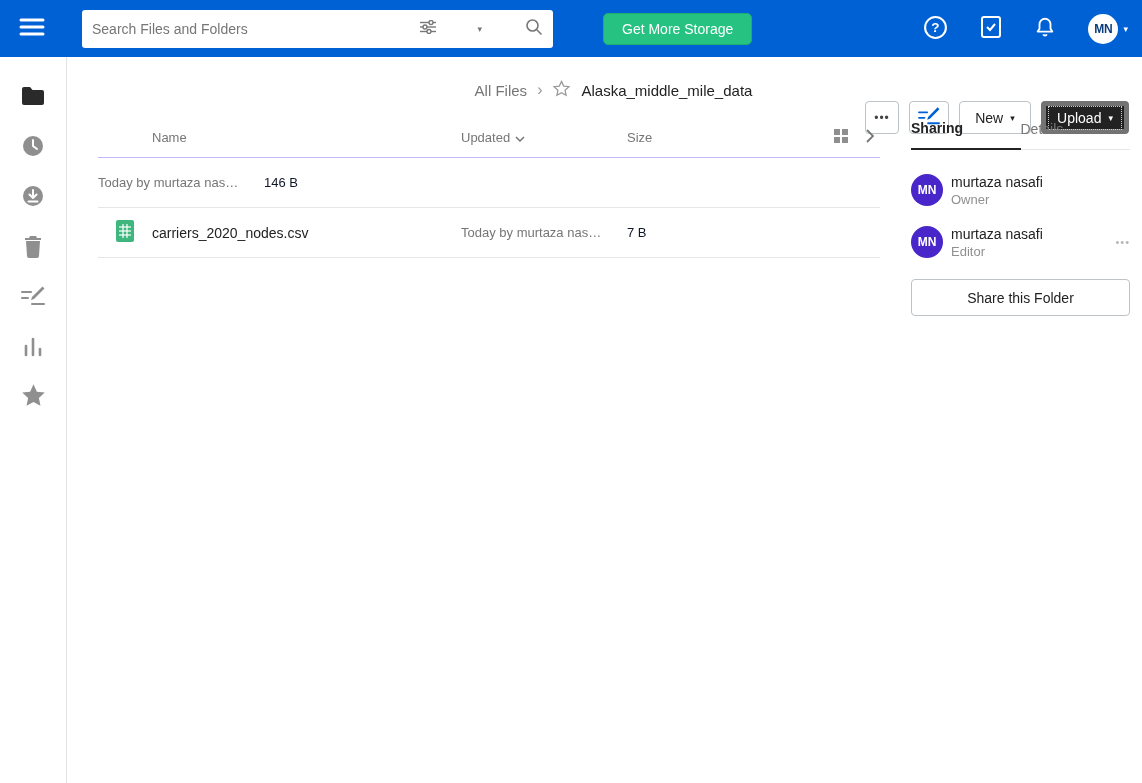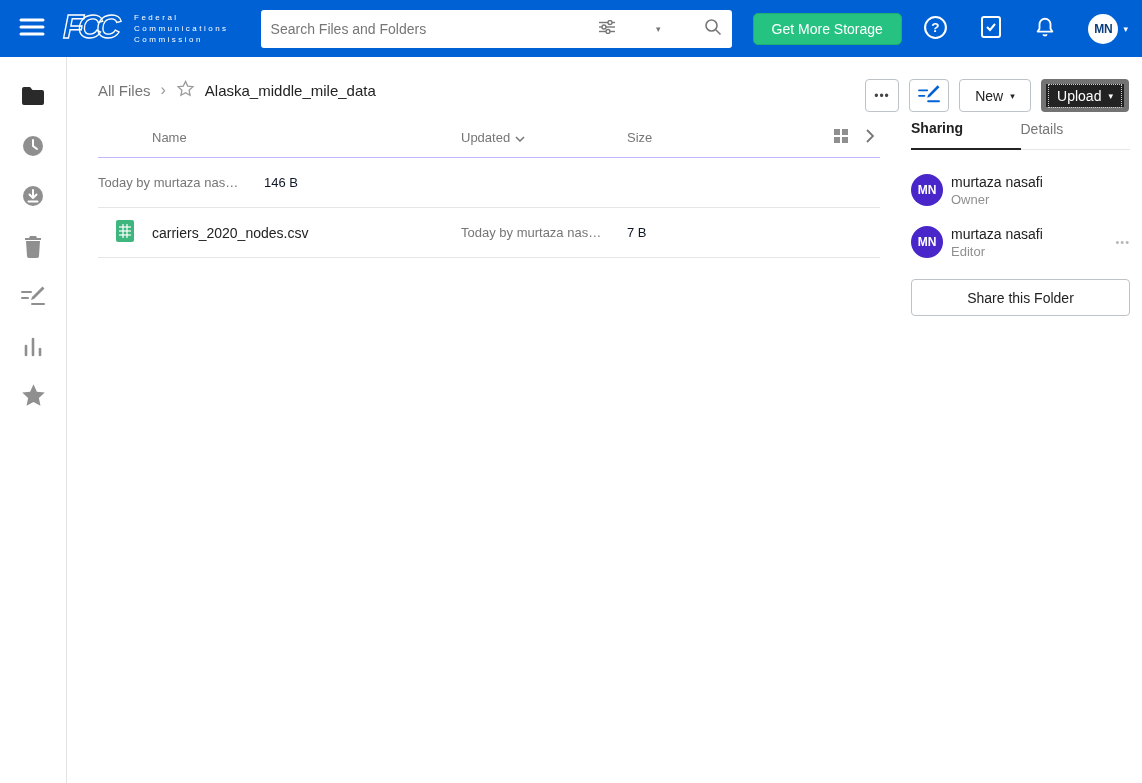--- a/index.html
+++ b/index.html
@@ -12,38 +12,38 @@
   .hamburger-btn { width:36px; height:36px; background:none; border:none; cursor:pointer;
                    display:flex; align-items:center; justify-content:center; }
   .logo { display:flex; align-items:center; margin-left:12px; cursor:pointer; }
   .logo-text { margin-left:10px; color:#fff; font-size:8px; letter-spacing:2.5px; line-height:11px; }
   .searchbox { margin-left:32px; width:471px; height:38px; background:#fff; border-radius:3px;
                display:flex; align-items:center; padding:0 10px;gap:35px; }
   .searchbox input { flex:1; border:none; outline:none; font-size:14px; color:#222;
                      font-family:"Liberation Sans", sans-serif; }
   .searchbox input::placeholder { color:#767676; }
   .search-caret { color:#777; font-size:9px; margin:0 8px 0 6px; }
-  .storage-btn { margin-left:21px; height:32px; padding:0 18px; background:#26c281; color:#fff;
+  .storage-btn { margin-left:50px; height:32px; padding:0 18px; background:#26c281; color:#fff;
                  border:1px solid #1fae72; border-radius:5px; font-size:14px; cursor:pointer;
                  font-family:"Liberation Sans", sans-serif; }
   .topbar-right { margin-left:auto; display:flex; align-items:center; gap:32px; }
   .icon-btn { background:none; border:none; cursor:pointer; display:flex; align-items:center; }
   .avatar-group { display:flex; align-items:center; gap:5px; cursor:pointer; }
   .avatar-top { width:30px; height:30px; border-radius:50%; background:#fff; color:#0a3d7c;
                 font-size:12px; font-weight:bold; display:flex; align-items:center; justify-content:center; }
   .avatar-caret { color:#fff; font-size:9px; }
 
   
   .sidebar { position:absolute; top:57px; left:0; width:67px; bottom:0; border-right:1px solid #e3e3e3;
              display:flex; flex-direction:column; align-items:center; padding-top:28px; gap:26px; background:#fff; }
   .side-item { background:none; border:none; cursor:pointer; display:flex; align-items:center; justify-content:center; height:24px; }
 
   
   .main { position:absolute; top:57px; left:68px; right:0; bottom:0; }
-  .content-header { display:flex; align-items:flex-start; margin:22px 13px 0 30px; height:36px; }
+  .content-header { display:flex; align-items:center; margin:22px 13px 0 30px; height:36px;flex-direction:column; }
   .breadcrumb { display:flex; align-items:center; gap:10px; font-size:15px; }
   .crumb-root { color:#767676; cursor:pointer; }
   .crumb-sep { color:#999; font-size:16px; }
   .crumb-current { color:#222; font-weight:500; }
   .toolbar { margin-left:auto; display:flex; align-items:center; gap:10px; }
   .tool-btn { height:33px; border:1px solid #bdc3c7; border-radius:4px; background:#fff; color:#222;
               font-size:14px; display:flex; align-items:center; justify-content:center; cursor:pointer;
               font-family:"Liberation Sans", sans-serif; }
   .more-btn { width:34px; letter-spacing:1px; color:#444; font-size:12px; }
   .sign-btn { width:40px; }
@@ -100,32 +100,20 @@
         <svg width="26" height="20" viewBox="0 0 26 20">
             <g stroke="#fff" stroke-width="3" stroke-linecap="round">
               <line x1="2" y1="3" x2="24" y2="3"></line>
               <line x1="2" y1="10" x2="24" y2="10"></line>
               <line x1="2" y1="17" x2="24" y2="17"></line>
             </g>
           </svg>
       </span>
     </button>
 
-    <div class="logo">
-      <span>
-        <svg width="62" height="40" viewBox="0 0 62 40">
-          <text x="1" y="31" font-size="34" font-weight="bold" font-style="italic" fill="none" stroke="#fff" stroke-width="1.3" letter-spacing="-6" font-family="Liberation Sans, sans-serif">FCC</text>
-        </svg>
-      </span>
-      <div class="logo-text">
-        <div>Federal</div>
-        <div>Communications</div>
-        <div>Commission</div>
-      </div>
-    </div>
 
     <div class="searchbox">
       <input type="text" placeholder="Search Files and Folders" style="">
       <span>
         <svg width="16" height="14" viewBox="0 0 16 14" fill="#fff" stroke="#777" stroke-width="1.4">
           <line x1="0" y1="2.5" x2="16" y2="2.5"></line>
             <circle cx="11" cy="2.5" r="2"></circle>
           <line x1="0" y1="7" x2="16" y2="7"></line>
             <circle cx="5" cy="7" r="2"></circle>
           <line x1="0" y1="11.5" x2="16" y2="11.5"></line>

